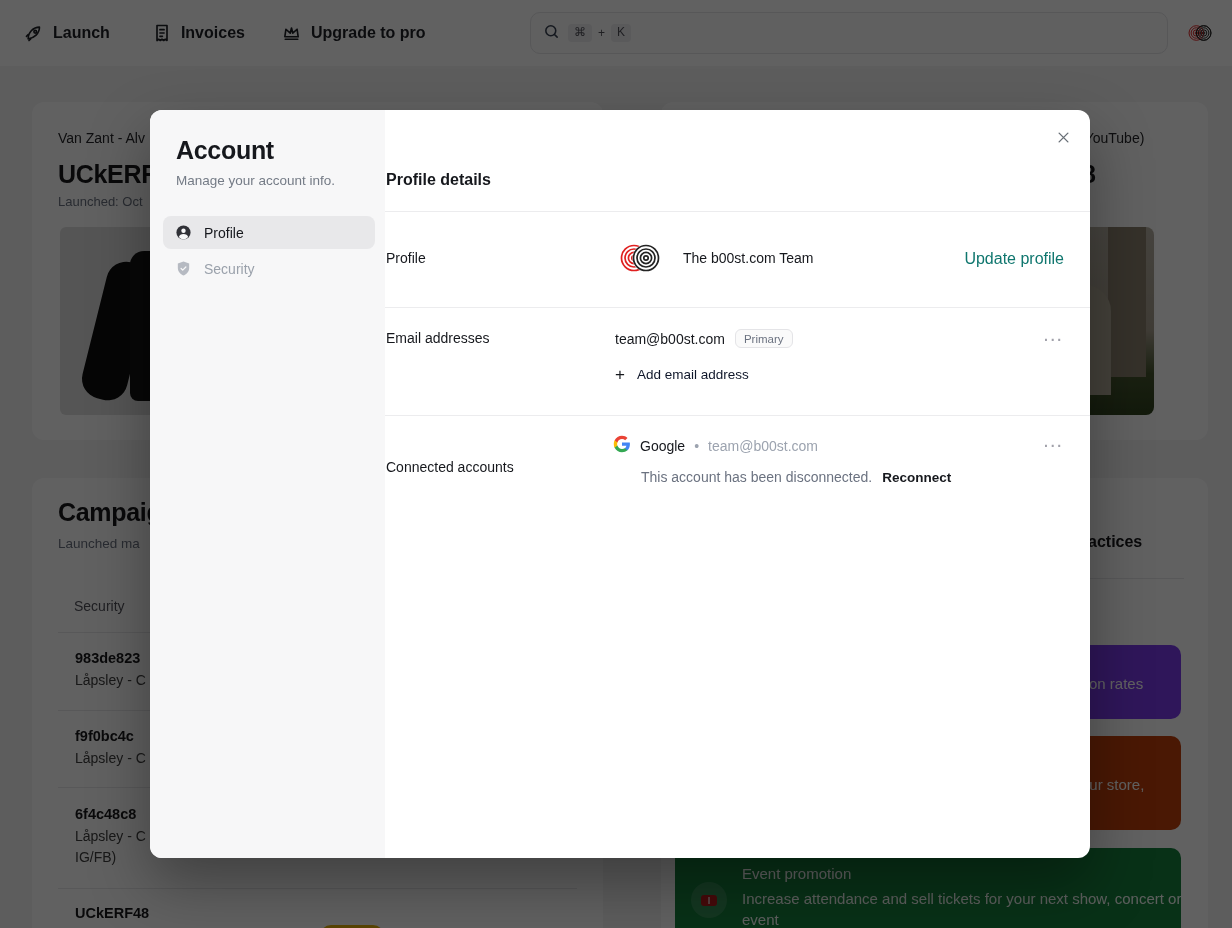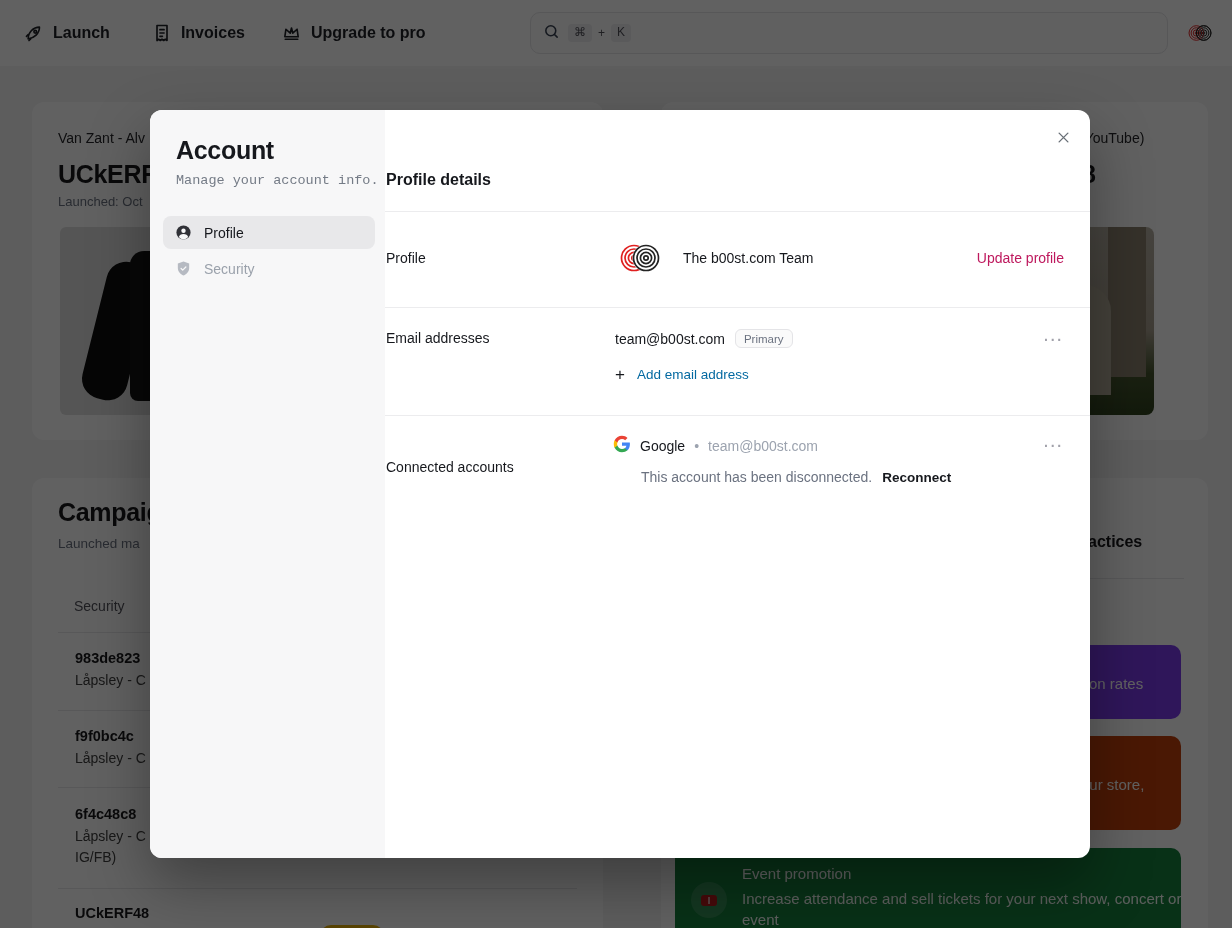--- a/index.html
+++ b/index.html
@@ -61,44 +61,44 @@
   .promo-title { position:absolute; left:67px; top:17px; font-size:15px; font-weight:400; color:#ffffff; }
   .promo-body { position:absolute; left:67px; top:40px; width:450px; font-size:15px; line-height:21px; color:rgba(255,255,255,0.95); }
 
   
   .overlay { position:absolute; inset:0; background:rgba(0,0,0,0.62); }
 
   
   .modal { position:absolute; left:150px; top:110px; width:940px; height:748px; background:#ffffff; border-radius:12px; box-shadow:0 25px 60px rgba(0,0,0,0.35); }
   .modal-sidebar { position:absolute; left:0; top:0; width:235px; height:748px; background:#f7f7f8; border-radius:12px 0 0 12px; }
   .acct-title { position:absolute; left:26px; top:26px; font-size:25px; font-weight:700; color:#16181d; letter-spacing:-0.3px; }
-  .acct-sub { position:absolute; left:26px; top:63px; font-size:13.5px; color:#747b86;font-family:Liberation Mono, monospace; }
+  .acct-sub { position:absolute; left:26px; top:63px; font-size:13.5px; color:#747b86; }
   .side-nav { position:absolute; left:13px; top:106px; width:212px; display:flex; flex-direction:column; gap:3px; }
   .side-item { height:33px; display:flex; align-items:center; gap:12px; padding-left:12px; border-radius:8px; font-size:14px; color:#9aa1ab; cursor:pointer; }
   .side-item.active { background:#e8e8ea; color:#16181d; font-weight:500; }
   .side-item svg { display:block; flex:0 0 auto; }
 
   .modal-close { position:absolute; left:898px; top:12px; width:30px; height:30px; display:flex; align-items:center; justify-content:center; cursor:pointer; border-radius:6px; }
   .panel-header { position:absolute; left:236px; top:61px; font-size:16px; font-weight:700; color:#16181d; }
   .mdiv { position:absolute; left:235px; width:705px; height:1px; background:#ececee; }
   .row-label { position:absolute; left:236px; font-size:14px; color:#16181d; }
 
   .avatar-46 { position:absolute; left:467px; top:125px; width:46px; height:46px; }
   .profile-name { position:absolute; left:533px; top:140px; font-size:14px; color:#16181d; }
-  .ghost-btn { position:absolute; font-size:14px; font-weight:500; color:#be185d; cursor:pointer; background:none; border:none; font-family:"Liberation Sans",sans-serif; }
+  .ghost-btn { position:absolute; font-size:16px; font-weight:500; color:#0f766e; cursor:pointer; background:none; border:none; font-family:"Liberation Sans",sans-serif; }
   #update-profile { right:26px; top:140px; }
 
   .email-line { position:absolute; left:465px; top:219px; display:flex; align-items:center; gap:10px; }
   .email-text { font-size:14px; color:#16181d; }
   .badge-primary { font-size:11.5px; color:#6b7280; border:1px solid #e4e4e7; background:#fafafa; border-radius:6px; padding:2.5px 8px; }
   .ellipsis-btn { position:absolute; right:26px; color:#a1a1aa; font-size:14px; font-weight:700; letter-spacing:2px; cursor:pointer; background:none; border:none; }
   #email-ellipsis { top:222px; }
   .add-email { position:absolute; left:465px; top:256px; display:flex; align-items:center; gap:12px; cursor:pointer; }
   .plus-glyph { font-size:17px; color:#16181d; line-height:1; }
-  .add-email span.lbl { font-size:13.5px; color:#0369a1; }
+  .add-email span.lbl { font-size:13.5px; color:#0f172a; }
 
   .connected-line { position:absolute; left:463px; top:325px; display:flex; align-items:center; gap:9px; }
   .google-name { font-size:14px; color:#16181d; }
   .dot-sep { font-size:14px; color:#9ca3af; }
   .connected-email { font-size:14px; color:#9ca3af; }
   #connected-ellipsis { top:328px; }
   .disconnected-line { position:absolute; left:491px; top:359px; display:flex; align-items:center; gap:10px; }
   .disconnected-text { font-size:14px; color:#6b7280; }
   .reconnect-btn { font-size:13.5px; font-weight:700; color:#16181d; cursor:pointer; background:none; border:none; font-family:"Liberation Sans",sans-serif; }
 </style>

